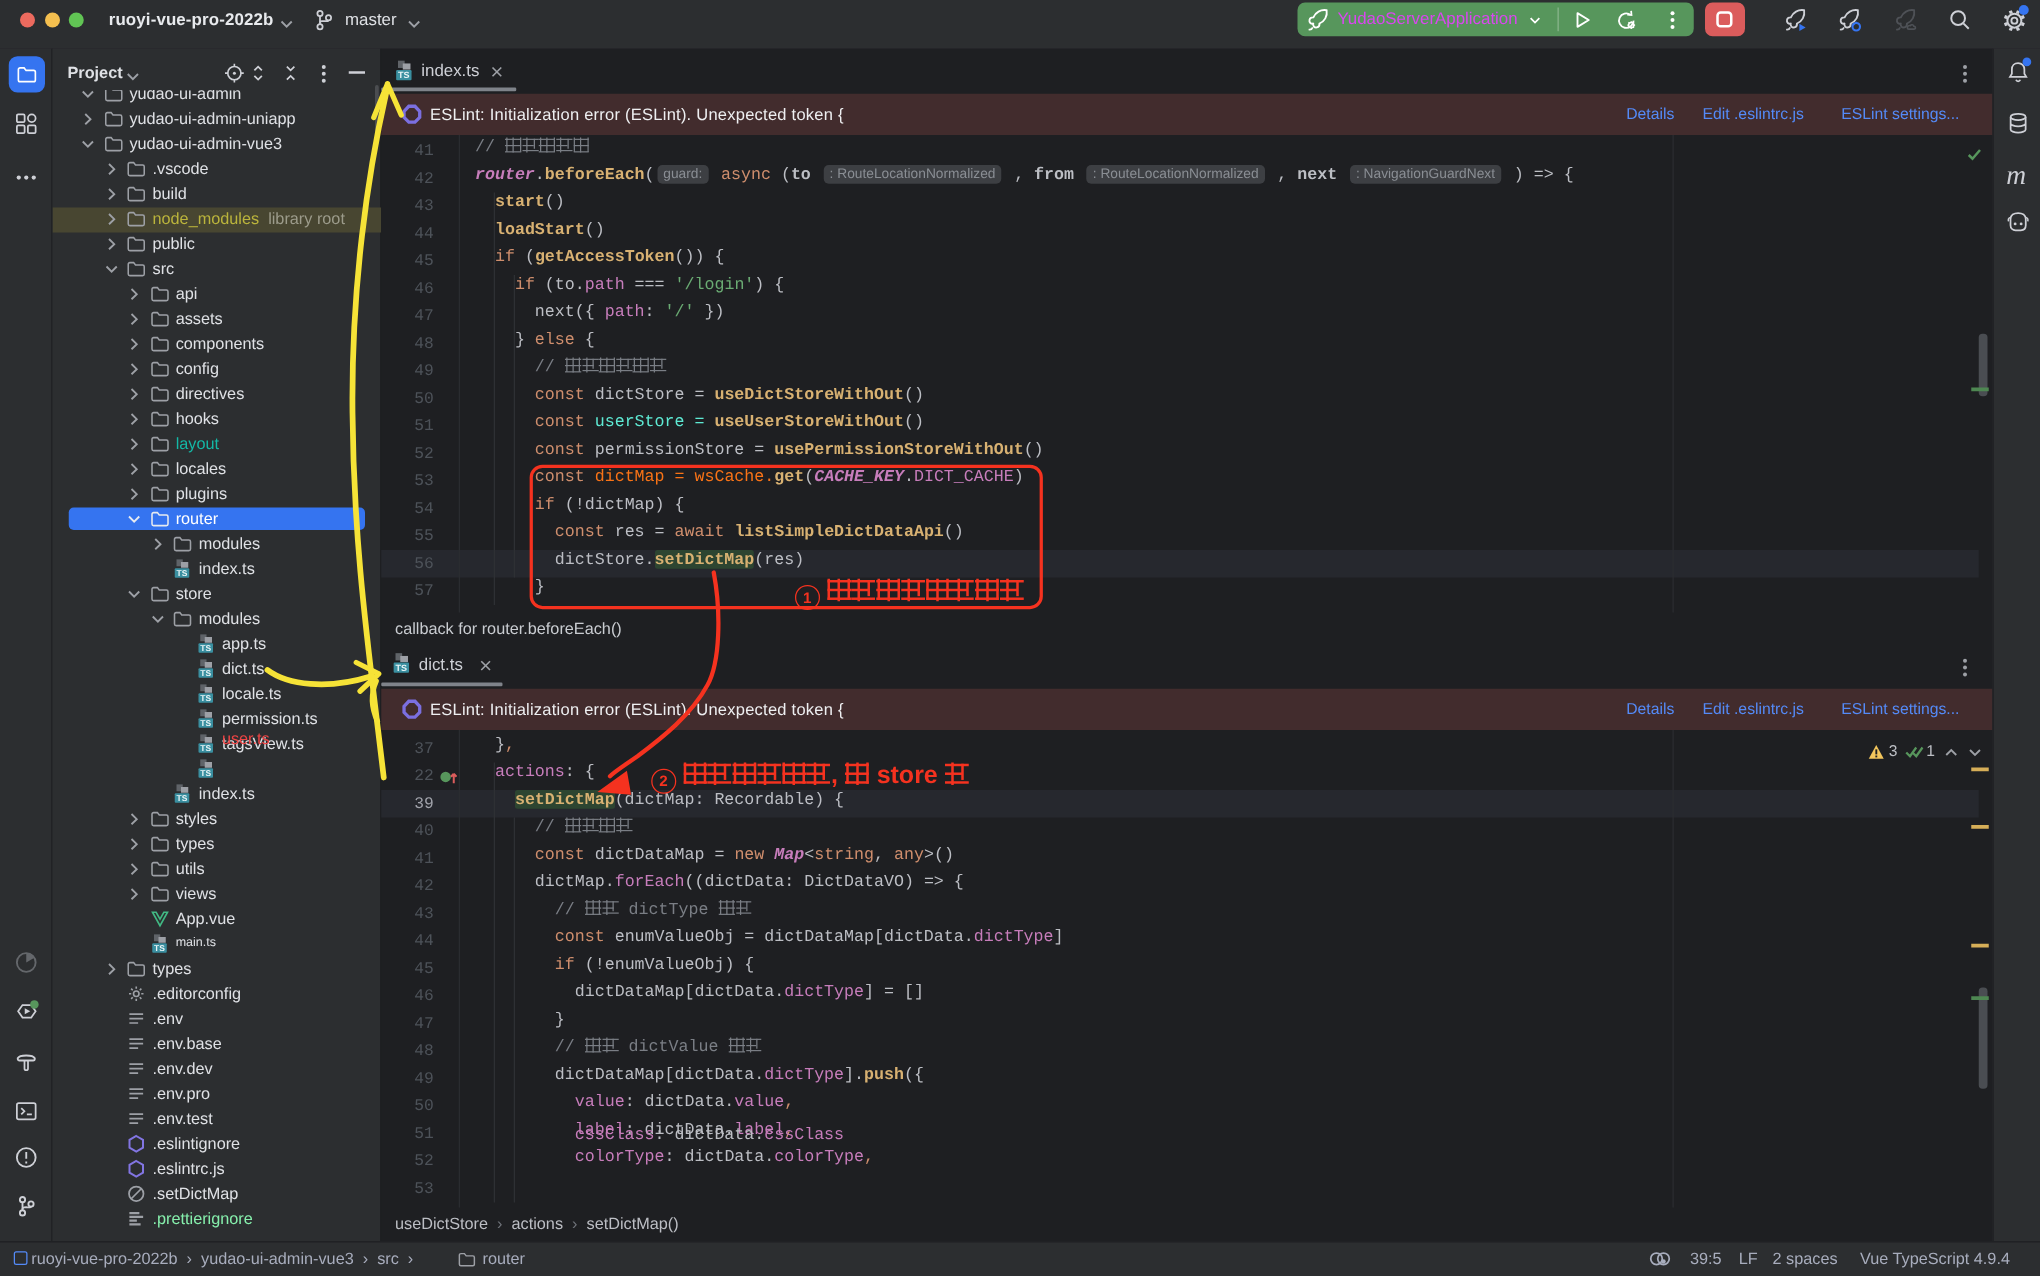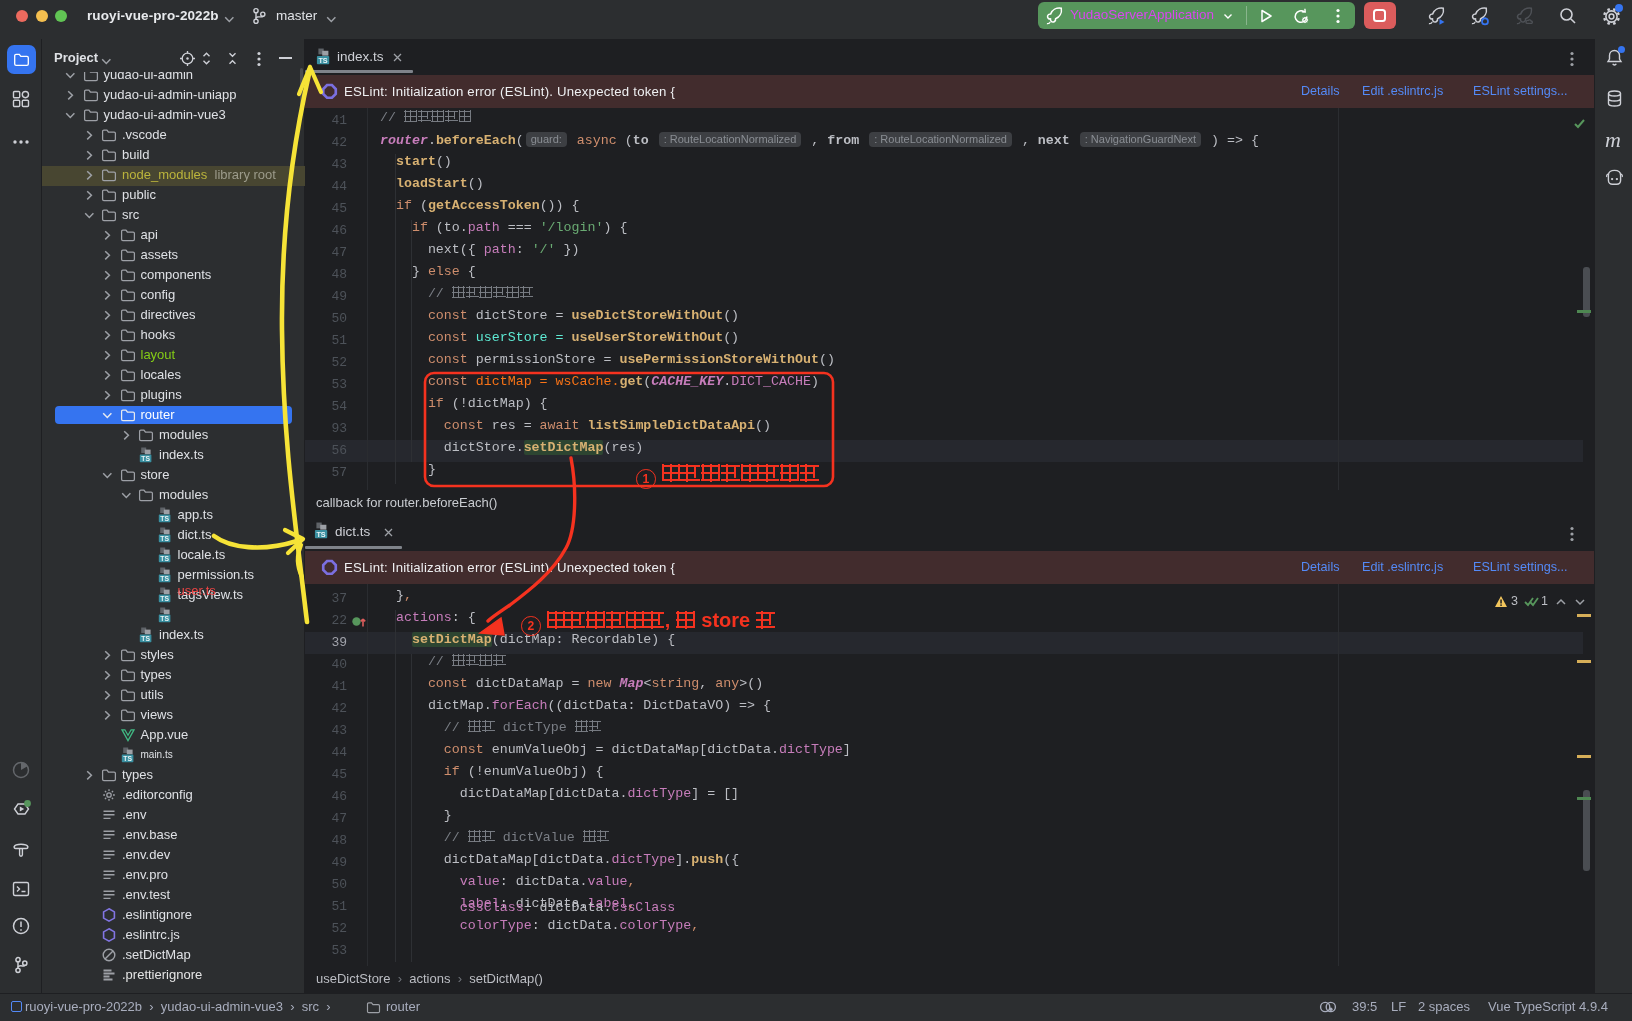--- a/index.html
+++ b/index.html
@@ -297,21 +297,21 @@
 <svg class="abs" style="left:77.5px;top:255px" width="16" height="16" viewBox="0 0 16 16">
       <path d="M1.6 4.4 a1.3 1.3 0 0 1 1.3 -1.3 h3 l1.5 1.9 h5.7 a1.3 1.3 0 0 1 1.3 1.3 v5.9 a1.3 1.3 0 0 1 -1.3 1.3 h-10.2 a1.3 1.3 0 0 1 -1.3 -1.3 z" stroke="#9DA0A6" stroke-width="1.25" fill="none"></path>
     </svg>
 <div class="abs" style="left:98.5px;top:253px;height:20px;line-height:20px;font-size:13px;color:#DFE1E5;white-space:nowrap">hooks</div>
 <svg class="abs" style="left:57.0px;top:275px" width="16" height="16" viewBox="0 0 16 16">
       <path d="M6.2 4.2 L10.4 8.3 L6.2 12.4" stroke="#9DA0A6" stroke-width="1.5" fill="none"></path>
     </svg>
 <svg class="abs" style="left:77.5px;top:275px" width="16" height="16" viewBox="0 0 16 16">
       <path d="M1.6 4.4 a1.3 1.3 0 0 1 1.3 -1.3 h3 l1.5 1.9 h5.7 a1.3 1.3 0 0 1 1.3 1.3 v5.9 a1.3 1.3 0 0 1 -1.3 1.3 h-10.2 a1.3 1.3 0 0 1 -1.3 -1.3 z" stroke="#9DA0A6" stroke-width="1.25" fill="none"></path>
     </svg>
-<div class="abs" style="left:98.5px;top:273px;height:20px;line-height:20px;font-size:13px;color:#84cc16;white-space:nowrap">layout</div>
+<div class="abs" style="left:98.5px;top:273px;height:20px;line-height:20px;font-size:13px;color:#14b8a6;white-space:nowrap">layout</div>
 <svg class="abs" style="left:57.0px;top:295px" width="16" height="16" viewBox="0 0 16 16">
       <path d="M6.2 4.2 L10.4 8.3 L6.2 12.4" stroke="#9DA0A6" stroke-width="1.5" fill="none"></path>
     </svg>
 <svg class="abs" style="left:77.5px;top:295px" width="16" height="16" viewBox="0 0 16 16">
       <path d="M1.6 4.4 a1.3 1.3 0 0 1 1.3 -1.3 h3 l1.5 1.9 h5.7 a1.3 1.3 0 0 1 1.3 1.3 v5.9 a1.3 1.3 0 0 1 -1.3 1.3 h-10.2 a1.3 1.3 0 0 1 -1.3 -1.3 z" stroke="#9DA0A6" stroke-width="1.25" fill="none"></path>
     </svg>
 <div class="abs" style="left:98.5px;top:293px;height:20px;line-height:20px;font-size:13px;color:#DFE1E5;white-space:nowrap">locales</div>
 <svg class="abs" style="left:57.0px;top:315px" width="16" height="16" viewBox="0 0 16 16">
       <path d="M6.2 4.2 L10.4 8.3 L6.2 12.4" stroke="#9DA0A6" stroke-width="1.5" fill="none"></path>
     </svg>
@@ -484,21 +484,21 @@
     </svg>
 <div class="abs" style="left:80px;top:853px;height:20px;line-height:20px;font-size:13px;color:#DFE1E5;white-space:nowrap">.eslintrc.js</div>
 <svg class="abs" style="left:59px;top:875px" width="16" height="16" viewBox="0 0 16 16" fill="none" stroke="#9DA0A6" stroke-width="1.4">
       <circle cx="8" cy="8" r="5.8"></circle>
       <path d="M4 12 L12 4"></path>
     </svg>
 <div class="abs" style="left:80px;top:873px;height:20px;line-height:20px;font-size:13px;color:#DFE1E5;white-space:nowrap">.setDictMap</div>
 <svg class="abs" style="left:59px;top:895px" width="16" height="16" viewBox="0 0 16 16">
       <path d="M2.5 3.5 h8 M2.5 6.5 h11 M2.5 9.5 h6 M2.5 12.5 h9" stroke="#9DA0A6" stroke-width="1.8"></path>
     </svg>
-<div class="abs" style="left:80px;top:893px;height:20px;line-height:20px;font-size:13px;color:#e5e5e5;white-space:nowrap">.prettierignore</div>
+<div class="abs" style="left:80px;top:893px;height:20px;line-height:20px;font-size:13px;color:#86efac;white-space:nowrap">.prettierignore</div>
 </div>
 <div class="abs" style="left:300px;top:68px;width:3px;height:48px;background:#4B4D50;border-radius:2px"></div>
 <div class="abs" style="left:305px;top:39px;width:1289px;height:954px;background:#1E1F22"></div>
 <div class="abs" style="left:305px;top:440px;width:1278px;height:22px;background:#26282E"></div>
 <svg class="abs" style="left:315px;top:48px" width="17" height="17" viewBox="0 0 16 16">
     <rect x="3.2" y="0.5" width="5" height="5.5" fill="#5F6368"></rect>
     <rect x="6.8" y="2.6" width="5.8" height="4.6" fill="#9DA0A6"></rect>
     <rect x="1.8" y="7.6" width="11.6" height="7.6" rx="0.8" fill="#3A8FA0"></rect>
     <text x="7.6" y="13.9" font-size="6.8" font-weight="bold" fill="#E8F4F6" text-anchor="middle" font-family="Liberation Sans">TS</text>
   </svg>
@@ -550,21 +550,21 @@
 <div class="gn" style="top:308px;color:#4D5259">50</div>
 <div class="cl" style="top:308px">&nbsp;&nbsp;&nbsp;&nbsp;&nbsp;&nbsp;<span class="kw">const</span><span style="color:#BCBEC4"> dictStore = </span><span class="fn">useDictStoreWithOut</span><span style="color:#BCBEC4">()</span></div>
 <div class="gn" style="top:330px;color:#4D5259">51</div>
 <div class="cl" style="top:330px">&nbsp;&nbsp;&nbsp;&nbsp;&nbsp;&nbsp;<span class="kw">const</span><span style="color:#5eead4"> userStore = </span><span class="fn">useUserStoreWithOut</span><span style="color:#BCBEC4">()</span></div>
 <div class="gn" style="top:352px;color:#4D5259">52</div>
 <div class="cl" style="top:352px">&nbsp;&nbsp;&nbsp;&nbsp;&nbsp;&nbsp;<span class="kw">const</span><span style="color:#BCBEC4"> permissionStore = </span><span class="fn">usePermissionStoreWithOut</span><span style="color:#BCBEC4">()</span></div>
 <div class="gn" style="top:374px;color:#4D5259">53</div>
 <div class="cl" style="top:374px">&nbsp;&nbsp;&nbsp;&nbsp;&nbsp;&nbsp;<span class="kw">const</span><span style="color:#f97316"> dictMap = wsCache.</span><span class="fn">get</span><span style="color:#BCBEC4">(</span><span class="pui">CACHE_KEY</span><span style="color:#BCBEC4">.</span><span class="pu">DICT_CACHE</span><span style="color:#BCBEC4">)</span></div>
 <div class="gn" style="top:396px;color:#4D5259">54</div>
 <div class="cl" style="top:396px">&nbsp;&nbsp;&nbsp;&nbsp;&nbsp;&nbsp;<span class="kw">if</span><span style="color:#BCBEC4"> (!dictMap) {</span></div>
-<div class="gn" style="top:418px;color:#4D5259">93</div>
+<div class="gn" style="top:418px;color:#4D5259">55</div>
 <div class="cl" style="top:418px">&nbsp;&nbsp;&nbsp;&nbsp;&nbsp;&nbsp;&nbsp;&nbsp;<span class="kw">const</span><span style="color:#BCBEC4"> res = </span><span class="kw">await</span><span style="color:#BCBEC4"> </span><span class="fn">listSimpleDictDataApi</span><span style="color:#BCBEC4">()</span></div>
 <div class="gn" style="top:440px;color:#4D5259">56</div>
 <div class="cl" style="top:440px">&nbsp;&nbsp;&nbsp;&nbsp;&nbsp;&nbsp;&nbsp;&nbsp;<span style="color:#BCBEC4">dictStore.</span><span class="fn hl">setDictMap</span><span style="color:#BCBEC4">(res)</span></div>
 <div class="gn" style="top:462px;color:#4D5259">57</div>
 <div class="cl" style="top:462px">&nbsp;&nbsp;&nbsp;&nbsp;&nbsp;&nbsp;<span style="color:#BCBEC4">}</span></div>
 <div class="abs" style="left:316px;top:495px;font-size:13px;color:#C9CCD1">callback for router.beforeEach()</div>
 <div class="abs" style="left:305px;top:632px;width:1278px;height:22px;background:#26282E"></div>
 <svg class="abs" style="left:313px;top:522px" width="17" height="17" viewBox="0 0 16 16">
     <rect x="3.2" y="0.5" width="5" height="5.5" fill="#5F6368"></rect>
     <rect x="6.8" y="2.6" width="5.8" height="4.6" fill="#9DA0A6"></rect>

